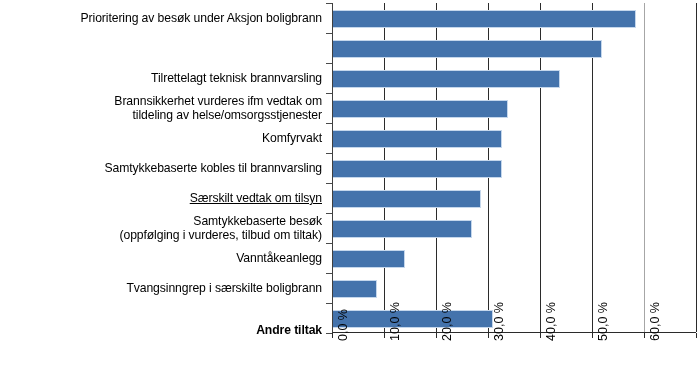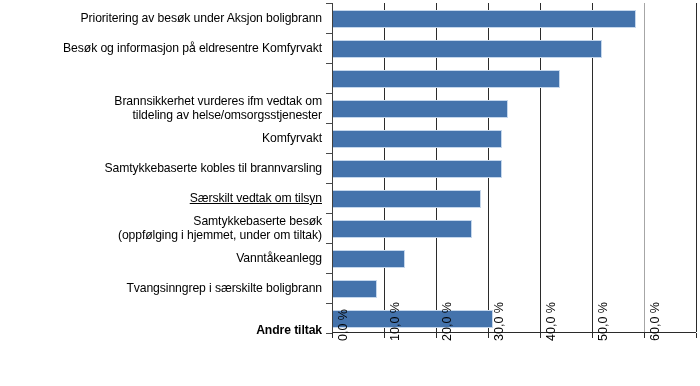--- a/index.html
+++ b/index.html
@@ -109,28 +109,28 @@
     transform-origin: left top;
   }
 </style>
 </head>
 <body>
 
 <div id="chart-root">
 
   <div id="category-labels">
       <div class="cat-label" style="top: 8px;">Prioritering av besøk under Aksjon boligbrann</div>
-      <div class="cat-label" style="top: 38px;">Besøk og informasjon på eldresentre Komfyrvakt</div>
+      <div class="cat-label" style="top: 68px;">Tilrettelagt teknisk brannvarsling</div>
       <div class="cat-label" style="top: 91px; margin-left: 8px;">Brannsikkerhet vurderes ifm vedtak om
 tildeling av helse/omsorgsstjenester</div>
       <div class="cat-label" style="top: 128px;">Komfyrvakt</div>
       <div class="cat-label" style="top: 158px;">Samtykkebaserte kobles til brannvarsling</div>
       <div class="cat-label" style="top: 188px; text-decoration: underline;">Særskilt vedtak om tilsyn</div>
       <div class="cat-label" style="top: 211px;">Samtykkebaserte besøk
-(oppfølging i hjemmet, under om tiltak)</div>
+(oppfølging i vurderes, tilbud om tiltak)</div>
       <div class="cat-label" style="top: 248px;">Vanntåkeanlegg</div>
       <div class="cat-label" style="top: 278px;">Tvangsinngrep i særskilte boligbrann</div>
       <div class="cat-label" style="top: 320px; font-weight: bold;">Andre tiltak</div>
     </div>
 
   <div id="plot-area">
       <div class="gridline" style="left: 51px;"></div>
       <div class="gridline" style="left: 103px;"></div>
       <div class="gridline" style="left: 155px;"></div>
       <div class="gridline" style="left: 207px;"></div>

